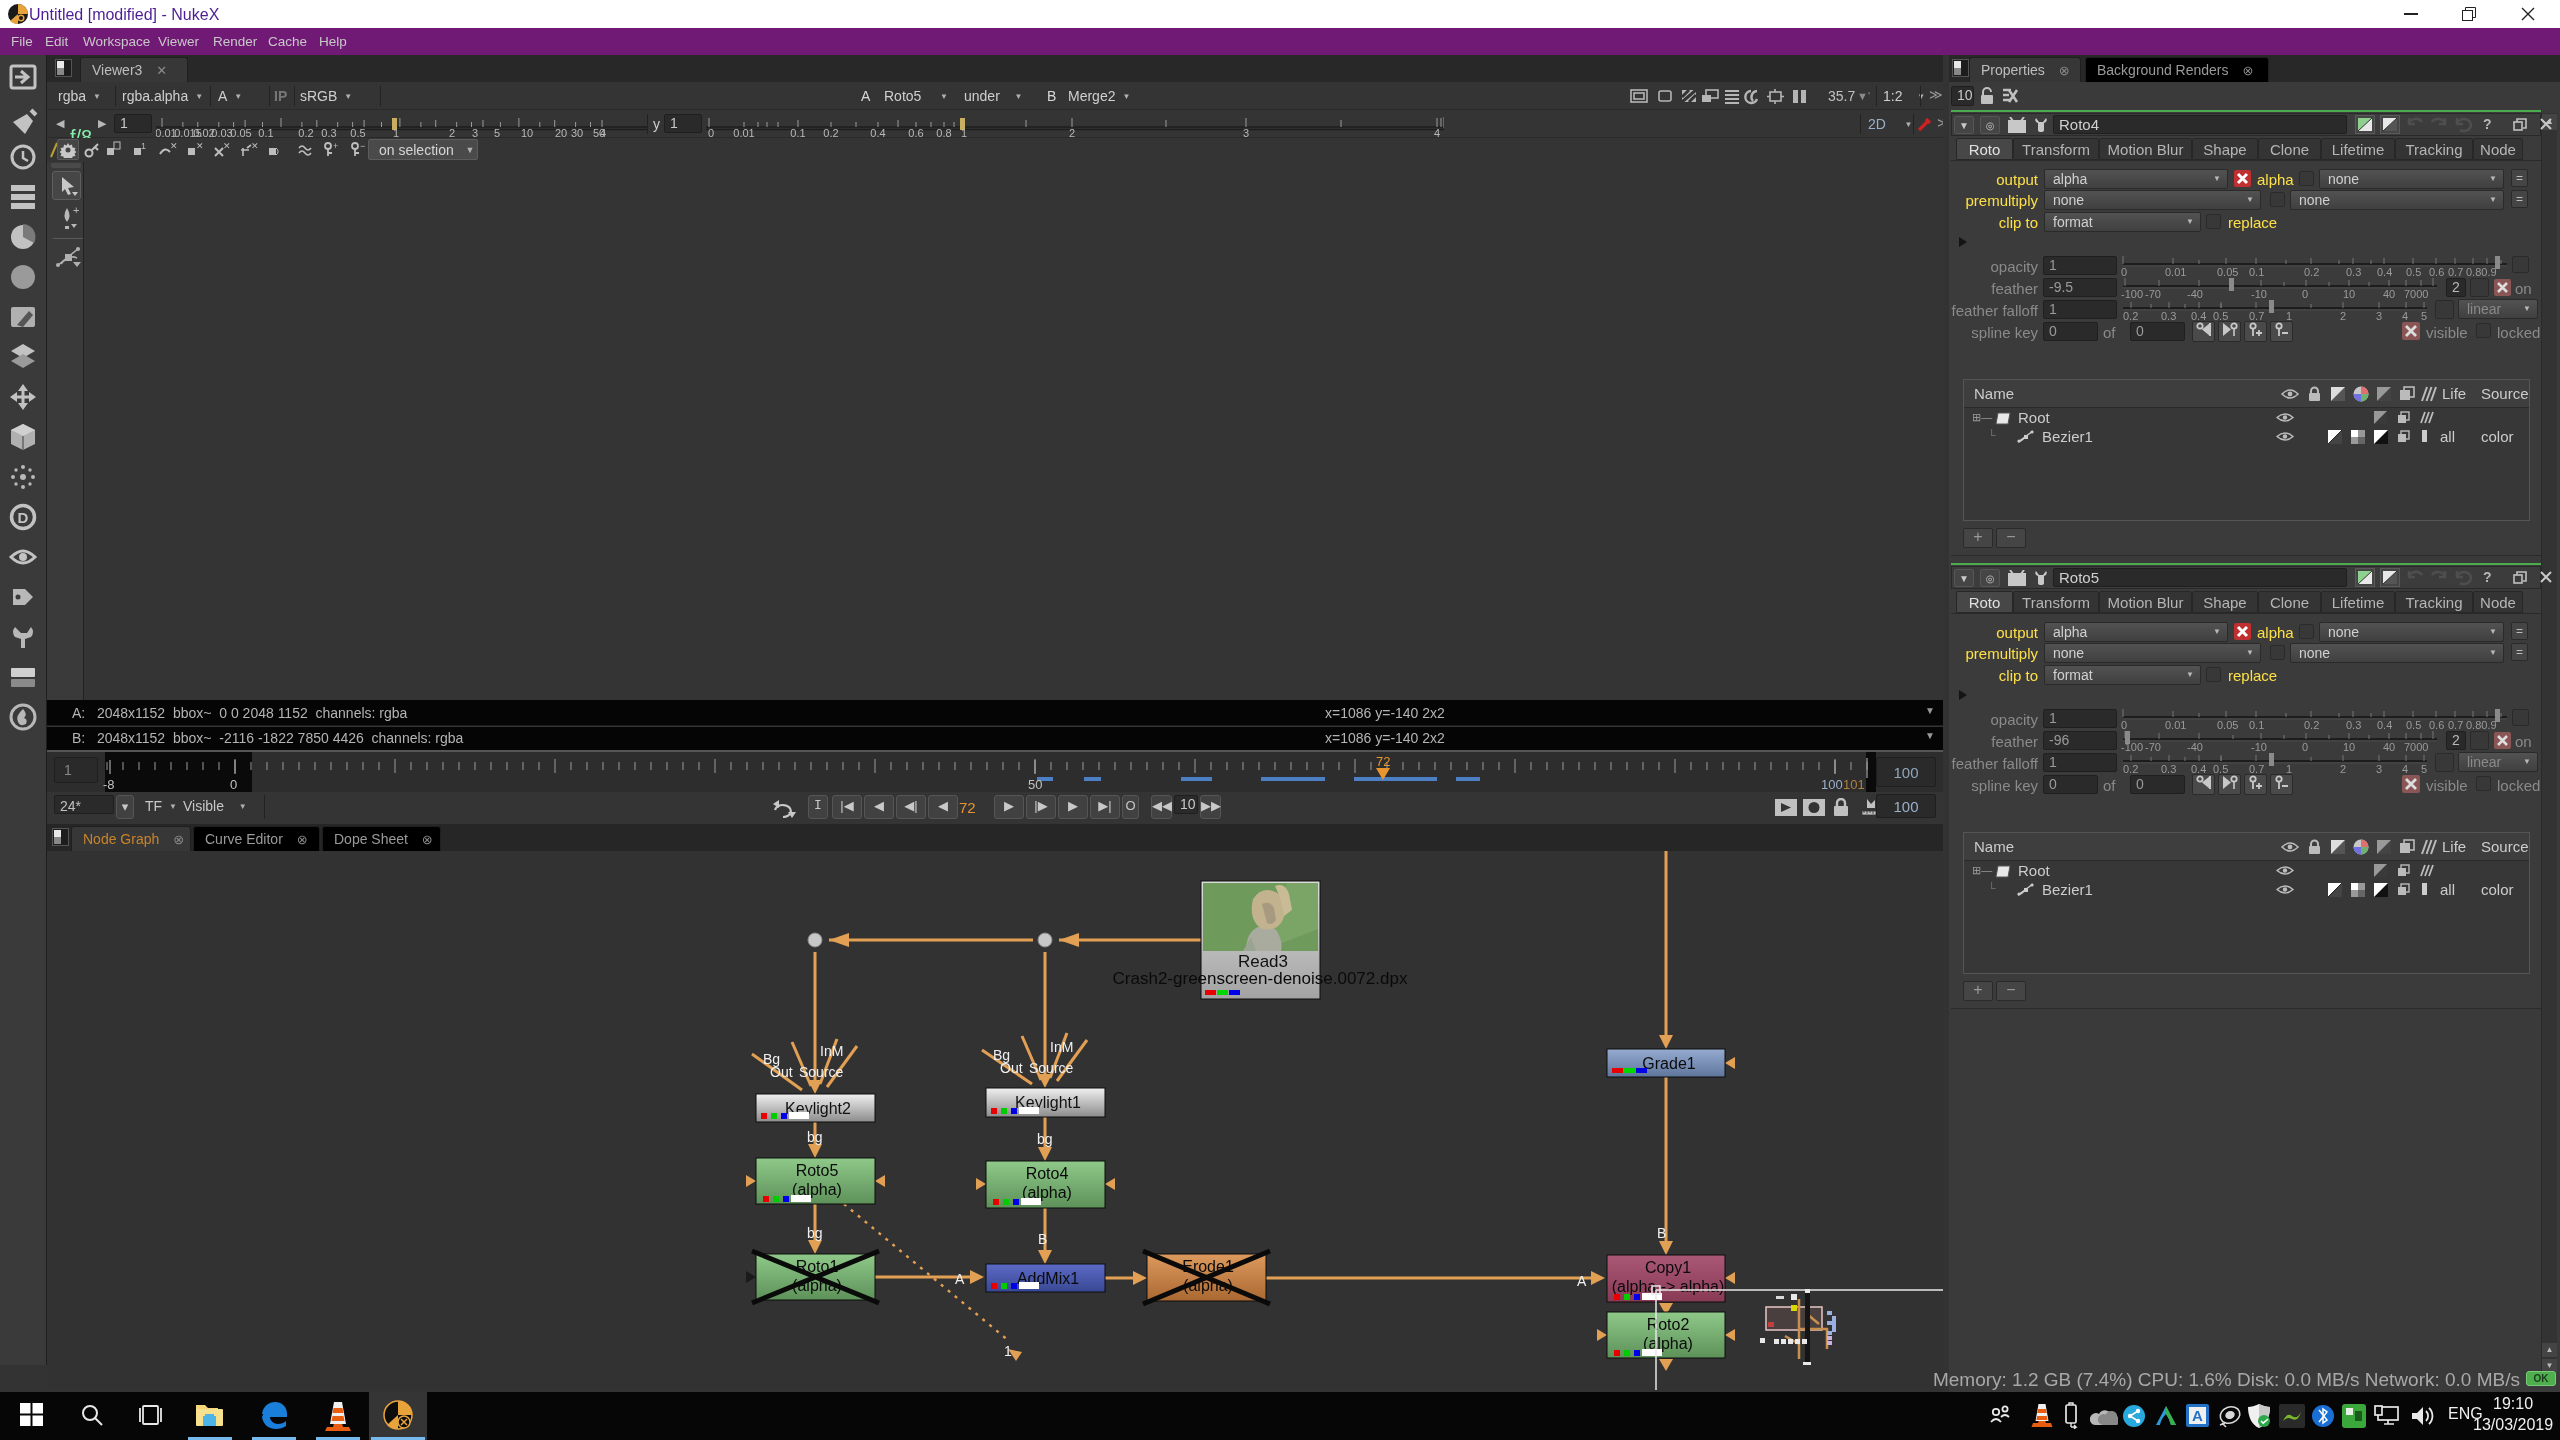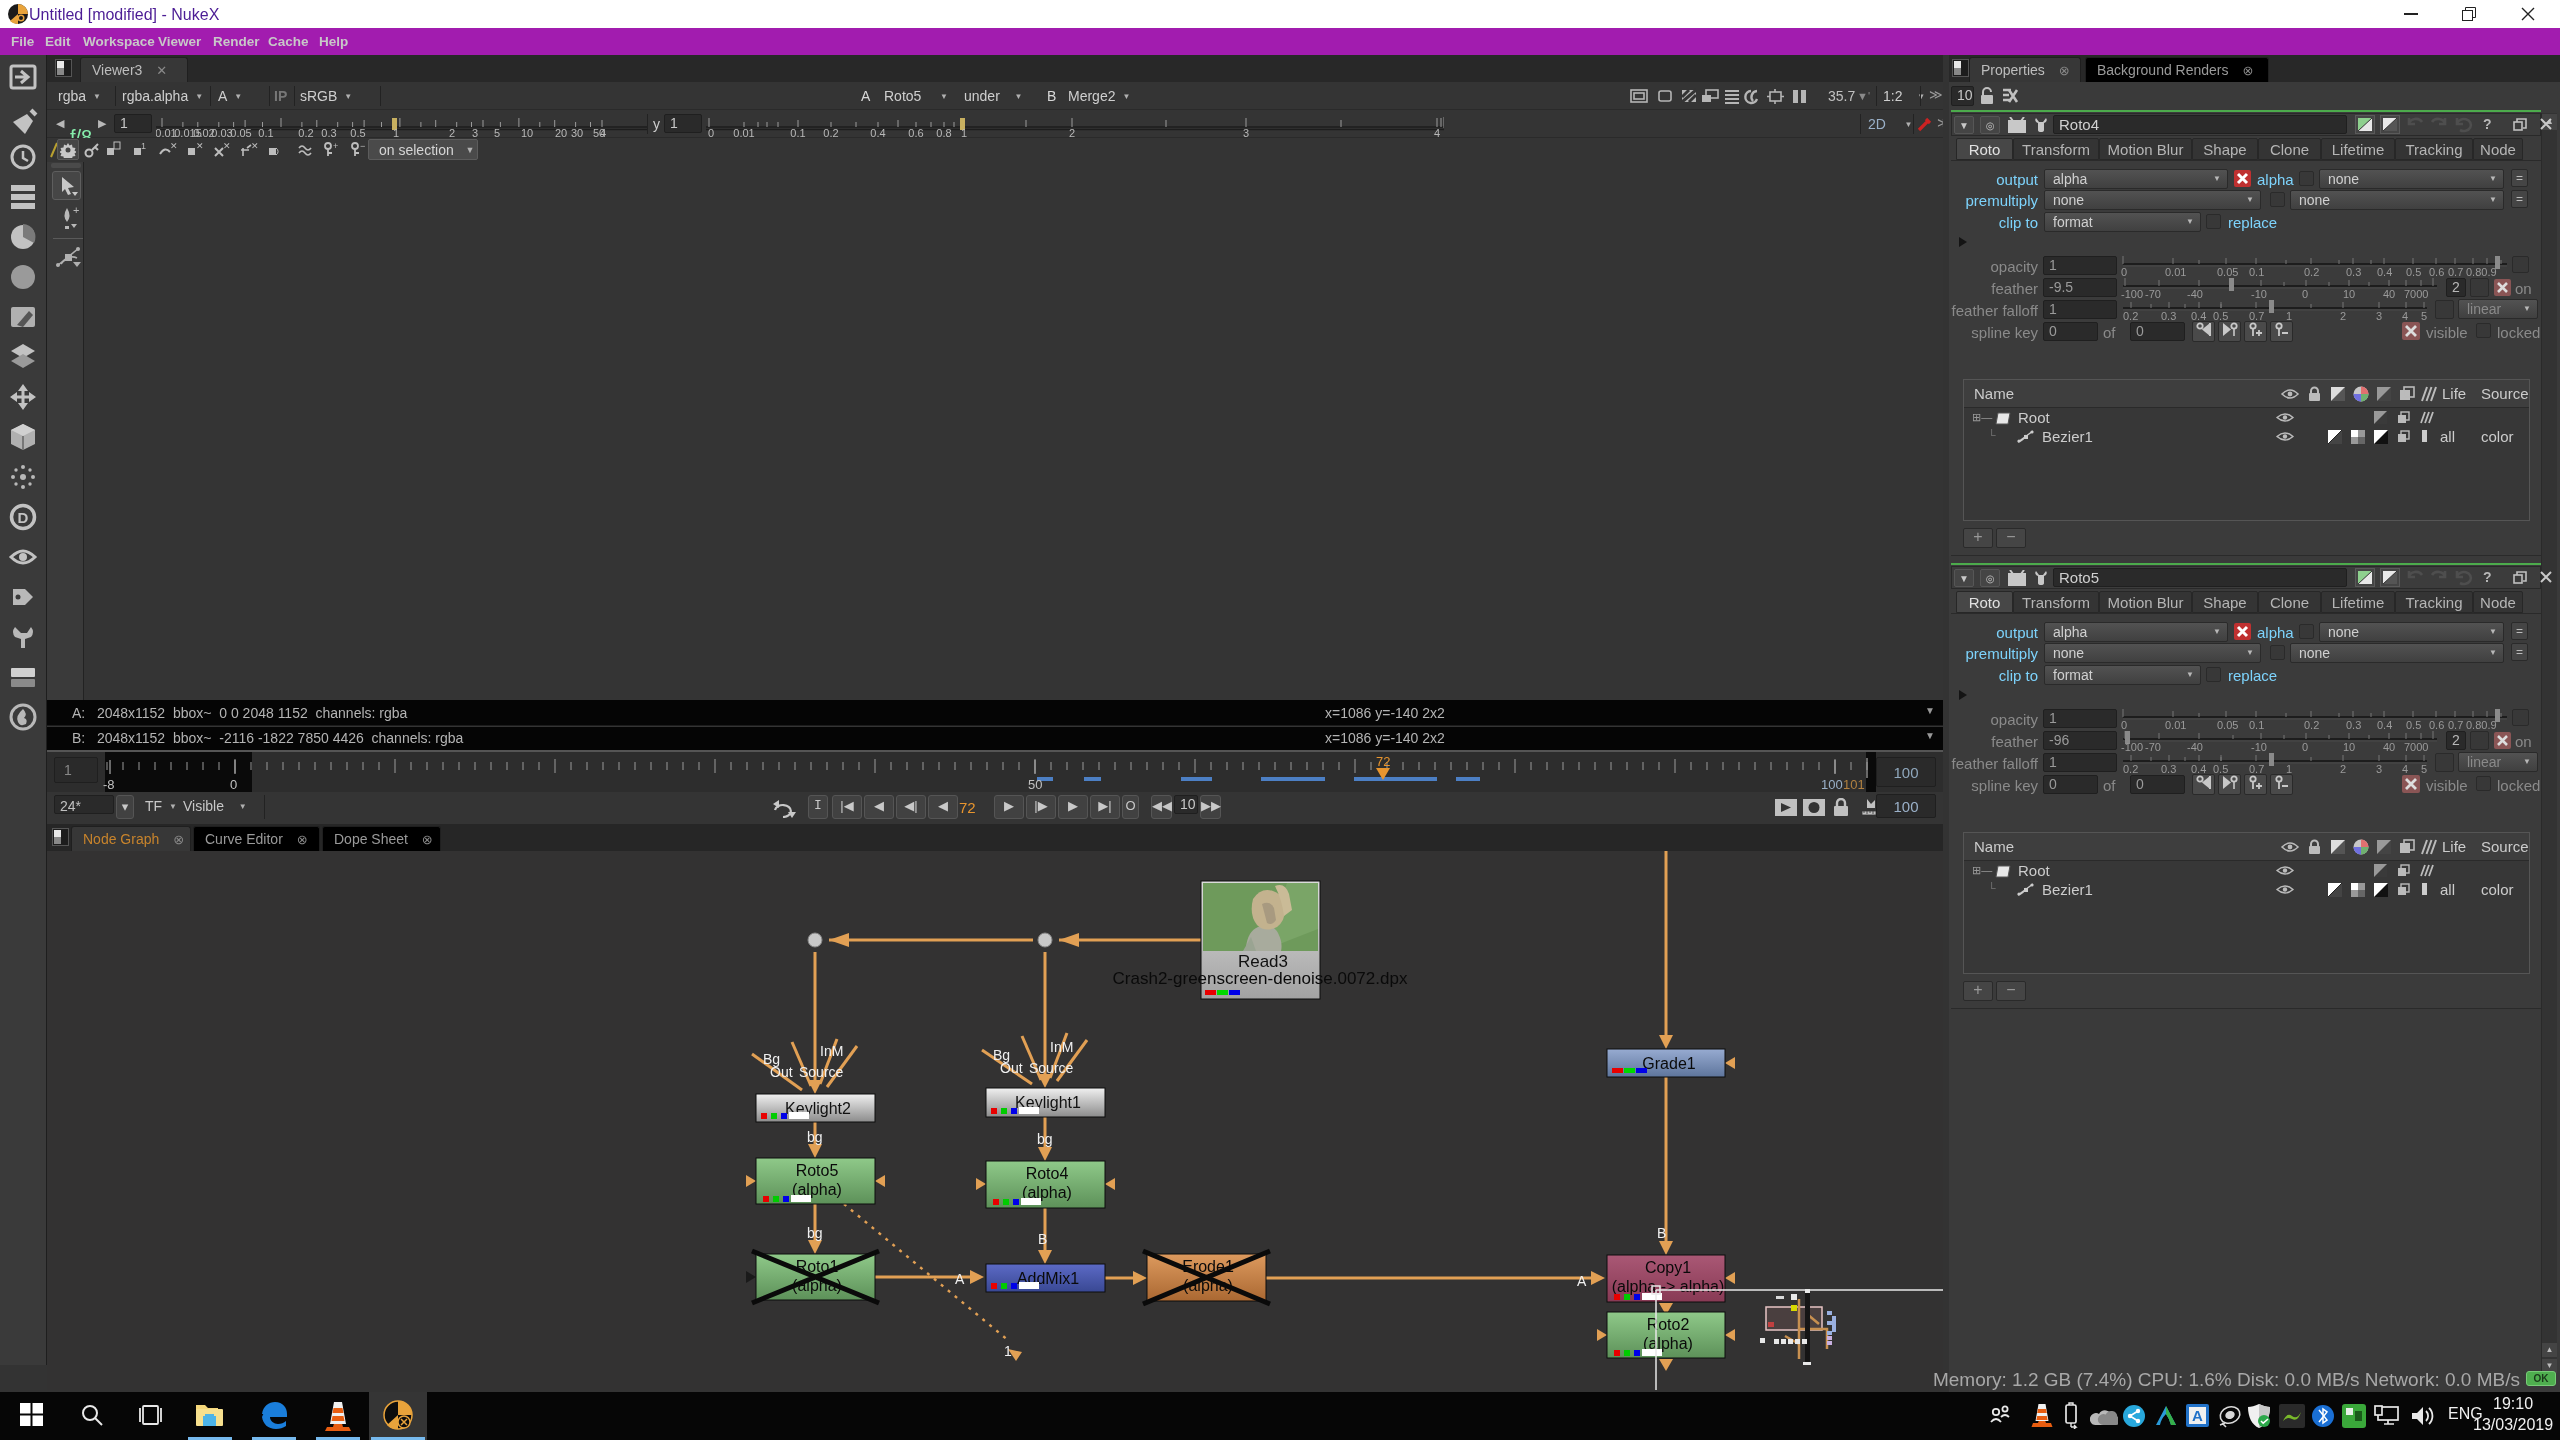--- a/index.html
+++ b/index.html
@@ -2,21 +2,21 @@
 <html><head>
 <meta charset="utf-8">
 <style>
 * { margin:0; padding:0; box-sizing:border-box; }
 html,body { width:2560px; height:1440px; overflow:hidden; background:#333; font-family:"Liberation Sans", sans-serif; }
 .abs { position:absolute; }
 #stage { position:relative; width:2560px; height:1440px; }
 
 #titlebar { left:0; top:0; width:2560px; height:28px; background:#fff; color:#000; }
 #titlebar .ttl { position:absolute; left:29px; top:6px; font-size:16px; color:#4c1d95; }
-#menubar { left:0; top:28px; width:2560px; height:27px; background:#a21caf; color:#c8c8c8; font-size:13.5px;font-weight:bold; }
+#menubar { left:0; top:28px; width:2560px; height:27px; background:#701a75; color:#c8c8c8; font-size:13.5px; }
 #menubar span { position:absolute; top:5px; }
 
 #ltool { left:0; top:55px; width:47px; height:1310px; background:#3a3a3a; border-right:1px solid #1e1e1e; }
 
 #viewer { left:47px; top:55px; width:1896px; height:769px; background:#343434; overflow:hidden; }
 #vtabbar { left:0; top:0; width:1896px; height:27px; background:#282828; }
 .tab { position:absolute; top:2px; height:25px; background:#373737; color:#bdbdbd; font-size:14px; padding:4px 8px 0 11px; border:1px solid #1f1f1f; border-bottom:none; border-radius:3px 3px 0 0; white-space:nowrap; overflow:hidden; }
 .tab .x { color:#8a8a8a; font-size:13px; margin-left:10px; }
 .tab.inactive { background:#000000; color:#9a9a9a; }
 .wicon { position:absolute; width:17px; height:18px; background:#1d1d1d; border:1px solid #555; }
@@ -38,21 +38,21 @@
 
 #ngraph { left:47px; top:824px; width:1896px; height:566px; background:#333232; }
 #ngtabbar { position:absolute; left:0; top:0; width:1896px; height:27px; background:#262626; }
 
 #rpane { left:1949px; top:55px; width:611px; height:1337px; background:#3a3a3a; }
 .greenline { position:absolute; left:2px; width:590px; height:2px; background:#4cab4c; }
 .phead { position:absolute; left:2px; width:590px; height:23px; background:#3c3c3c; border:1px solid #292929; }
 .ptabs { position:absolute; left:2px; width:590px; height:22px; }
 .ptab { position:absolute; top:0; height:22px; background:#343434; border:1px solid #272727; color:#b5b5b5; font-size:15px; text-align:center; padding-top:2px; border-radius:2px 2px 0 0; }
 .ptab.active { background:#474747; color:#e0e0e0; }
-.plabel { position:absolute; color:#7dd3fc; font-size:15px; text-align:right; width:120px; }
+.plabel { position:absolute; color:#fde047; font-size:15px; text-align:right; width:120px; }
 .plabel.dim { color:#8a8a8a; }
 .pdd { position:absolute; height:20px; background:linear-gradient(#525252,#404040); border:1px solid #2a2a2a; border-radius:2px; color:#d0d0d0; font-size:14px; padding:1px 6px 0 8px; }
 .pdd:after { content:"▼"; float:right; font-size:8px; color:#b8b8b8; position:relative; top:3px; }
 .pinput { position:absolute; height:19px; background:#2a2a2a; border:1px solid #1f1f1f; color:#9a9a9a; font-size:14px; padding:0 5px; border-radius:2px; }
 .pcheck { position:absolute; width:15px; height:15px; background:#383838; border:1px solid #2a2a2a; border-radius:2px; }
 .peq { position:absolute; width:17px; height:18px; background:#454545; border:1px solid #2a2a2a; border-radius:2px; color:#bbb; font-size:12px; text-align:center; line-height:16px; }
 .hbtn { position:absolute; top:2px; height:18px; background:#454545; border:1px solid #565656; border-radius:2px; color:#c8c8c8; font-size:10px; text-align:center; line-height:17px; }
 .ppanel { background:#3b3b3b; }
 .keybtn { background:#4a4a4a; }
 

